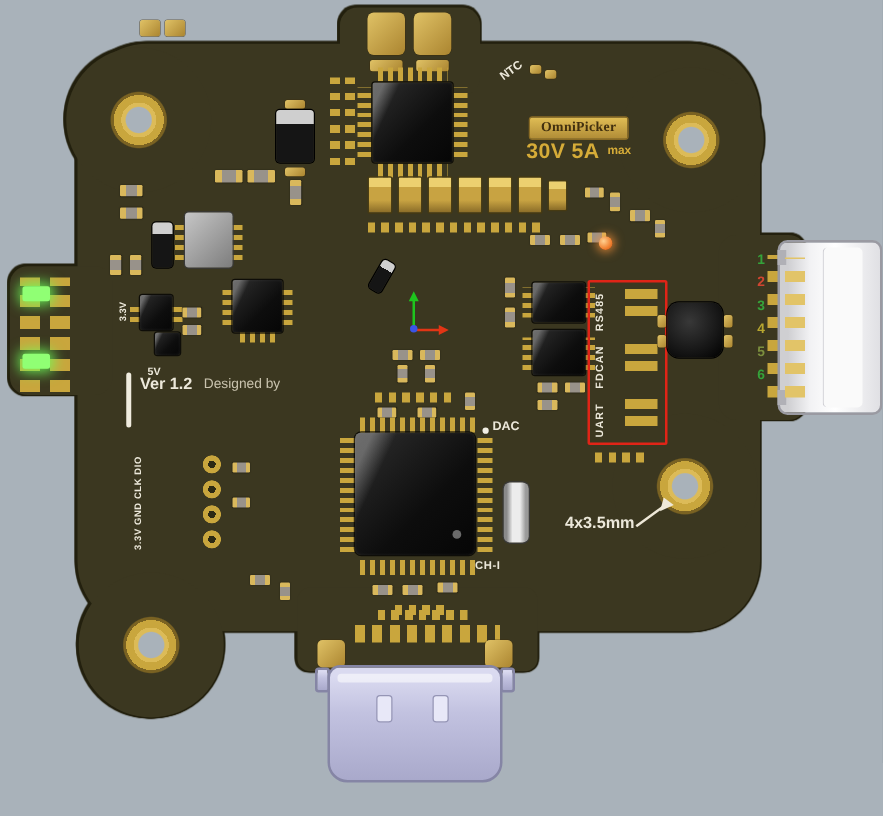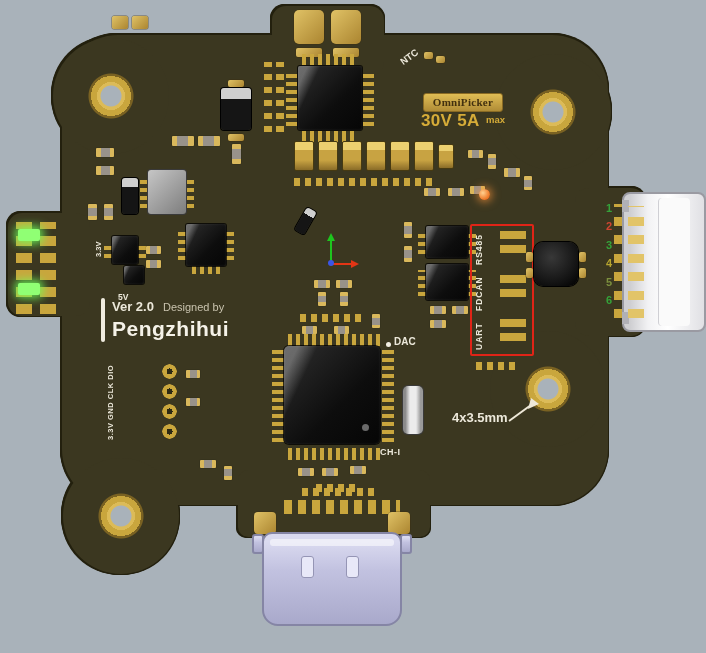--- a/index.html
+++ b/index.html
@@ -238,23 +238,22 @@
   <div class="ring" style="left:162px;top:424px"></div>
   <div class="chip2" style="left:186px;top:370px;width:14px;height:8px"></div>
   <div class="chip2" style="left:186px;top:398px;width:14px;height:8px"></div>
   <div class="chip2" style="left:200px;top:460px;width:16px;height:8px"></div>
   <div class="chip2v" style="left:224px;top:466px;width:8px;height:14px"></div>
 
   <div class="vtext" style="left:94px;top:230px;width:12px;height:38px;font-size:7.5px;letter-spacing:0">3.3V</div>
   <div class="silk" style="left:118px;top:292px;font-size:8.5px">5V</div>
 
   <div class="a" style="left:101px;top:298px;width:4px;height:44px;background:#f0ecdf;border-radius:2px"></div>
-  <div class="silk" style="left:112px;top:299px;font-size:13px;font-weight:600">Ver 2.0</div>
+  <div class="silk" style="left:112px;top:299px;font-size:13px;font-weight:600">Ver 1.2</div>
   <div class="silk" style="left:163px;top:301px;font-size:11px;font-weight:normal;color:#c9c3ae">Designed by</div>
-  <div class="silk" style="left:112px;top:317px;font-size:21px;font-weight:800;letter-spacing:.5px;color:#f5f2e8">Pengzhihui</div>
 
   <div class="silk" style="left:398px;top:58px;font-size:9.5px;transform:rotate(-36deg);transform-origin:left top">NTC</div>
   <div class="badge" style="left:423px;top:93px;width:80px;height:19px">OmniPicker</div>
   <div class="a" style="left:421px;top:111px;white-space:nowrap">
     <span class="gold" style="font-size:17px;font-weight:800;letter-spacing:.3px">30V 5A</span>
     <span class="gold" style="font-size:9.5px;font-weight:bold;vertical-align:3px;margin-left:2px">max</span>
   </div>
 
   <div class="rowpads" style="left:302px;top:488px;width:72px;height:8px"></div>
   <div class="rowpads-lg" style="left:284px;top:500px;width:116px;height:14px"></div>

